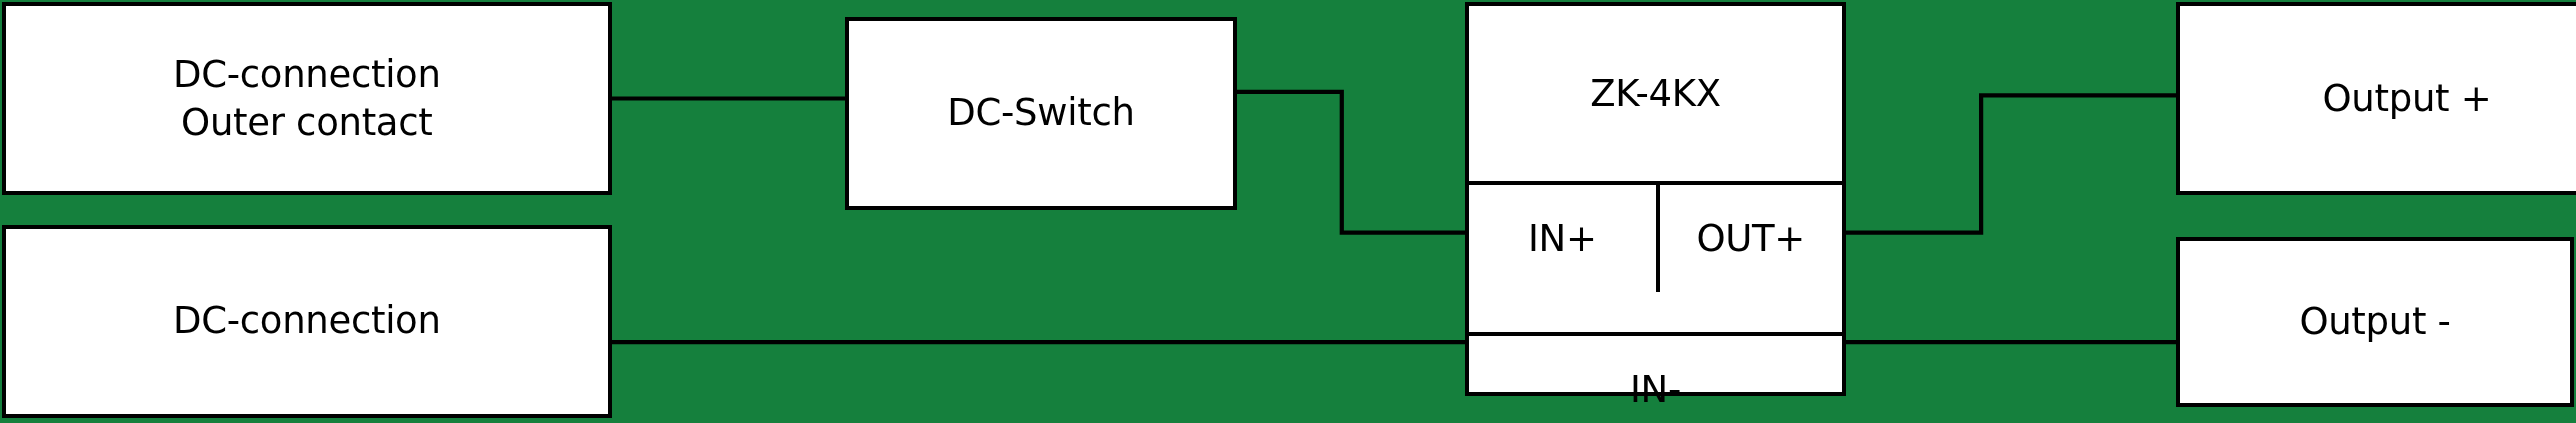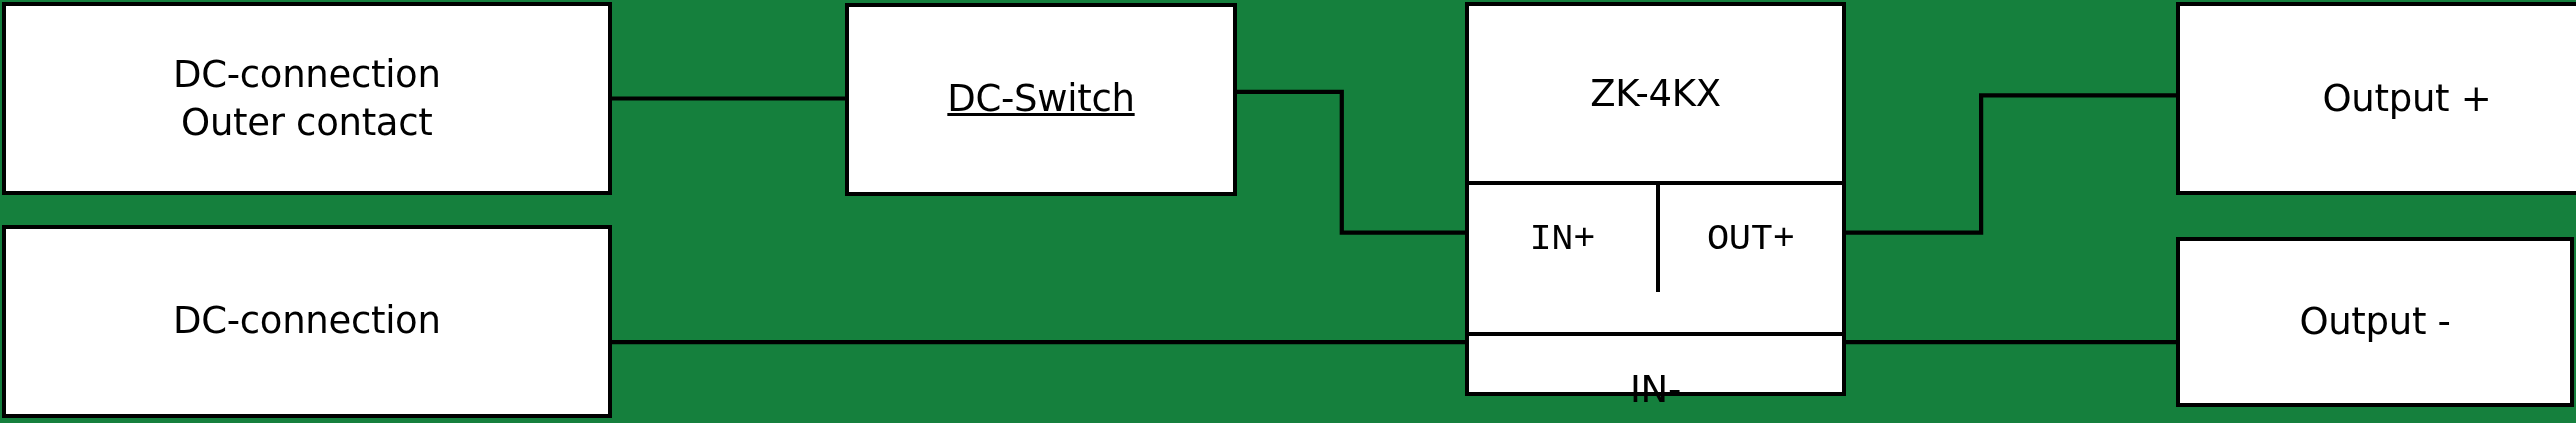--- a/index.html
+++ b/index.html
@@ -39,37 +39,37 @@
     line-height: 1.30;
     letter-spacing: -0.3px;
   }
   .node .line { display: block; white-space: nowrap; }
 
   
   #node-outer-contact { left: 1.8px;    top: 2.4px;   width: 610px; height: 193px; }
   #node-inner-pin     { left: 1.8px;    top: 225px; width: 610px; height: 193px; }
 
   
-  #node-dc-switch     { left: 845px; top: 3px;   width: 392px;  height: 193px; text-decoration: underline; }
+  #node-dc-switch     { left: 845px; top: 17px;   width: 392px;  height: 193px; }
 
   
   #node-zk4kx {
     left: 1465px; top: 2.4px; width: 381px; height: 394px;
     display: block; padding: 14px;
   }
   #zk4kx-title {
     position: absolute; left: 0; top: 0; right: 0; height: 175px;
     display: flex; align-items: center; justify-content: center;
     font-size: 37px; color: #000000;
   }
   .zk-row {
     position: absolute; left: 0; right: 0; height: 107px;
     display: flex; border-top: 4.2px solid #000000;
   }
-  #zk-row-plus  { top: 175px; font-family: Liberation Mono, monospace; }
+  #zk-row-plus  { top: 175px; }
   #zk-row-minus { top: 282px; margin-top: 44px; }
   .zk-cell {
     flex: 1 1 50%;
     display: flex; align-items: center; justify-content: center;
     font-size: 37px; color: #000000; box-sizing: border-box;
   }
   .zk-cell.right { border-left: 4.2px solid #000000; }
 
   
   #node-output-plus  { left: 2176px; top: 2.4px;   width: 462px; height: 193px; }

